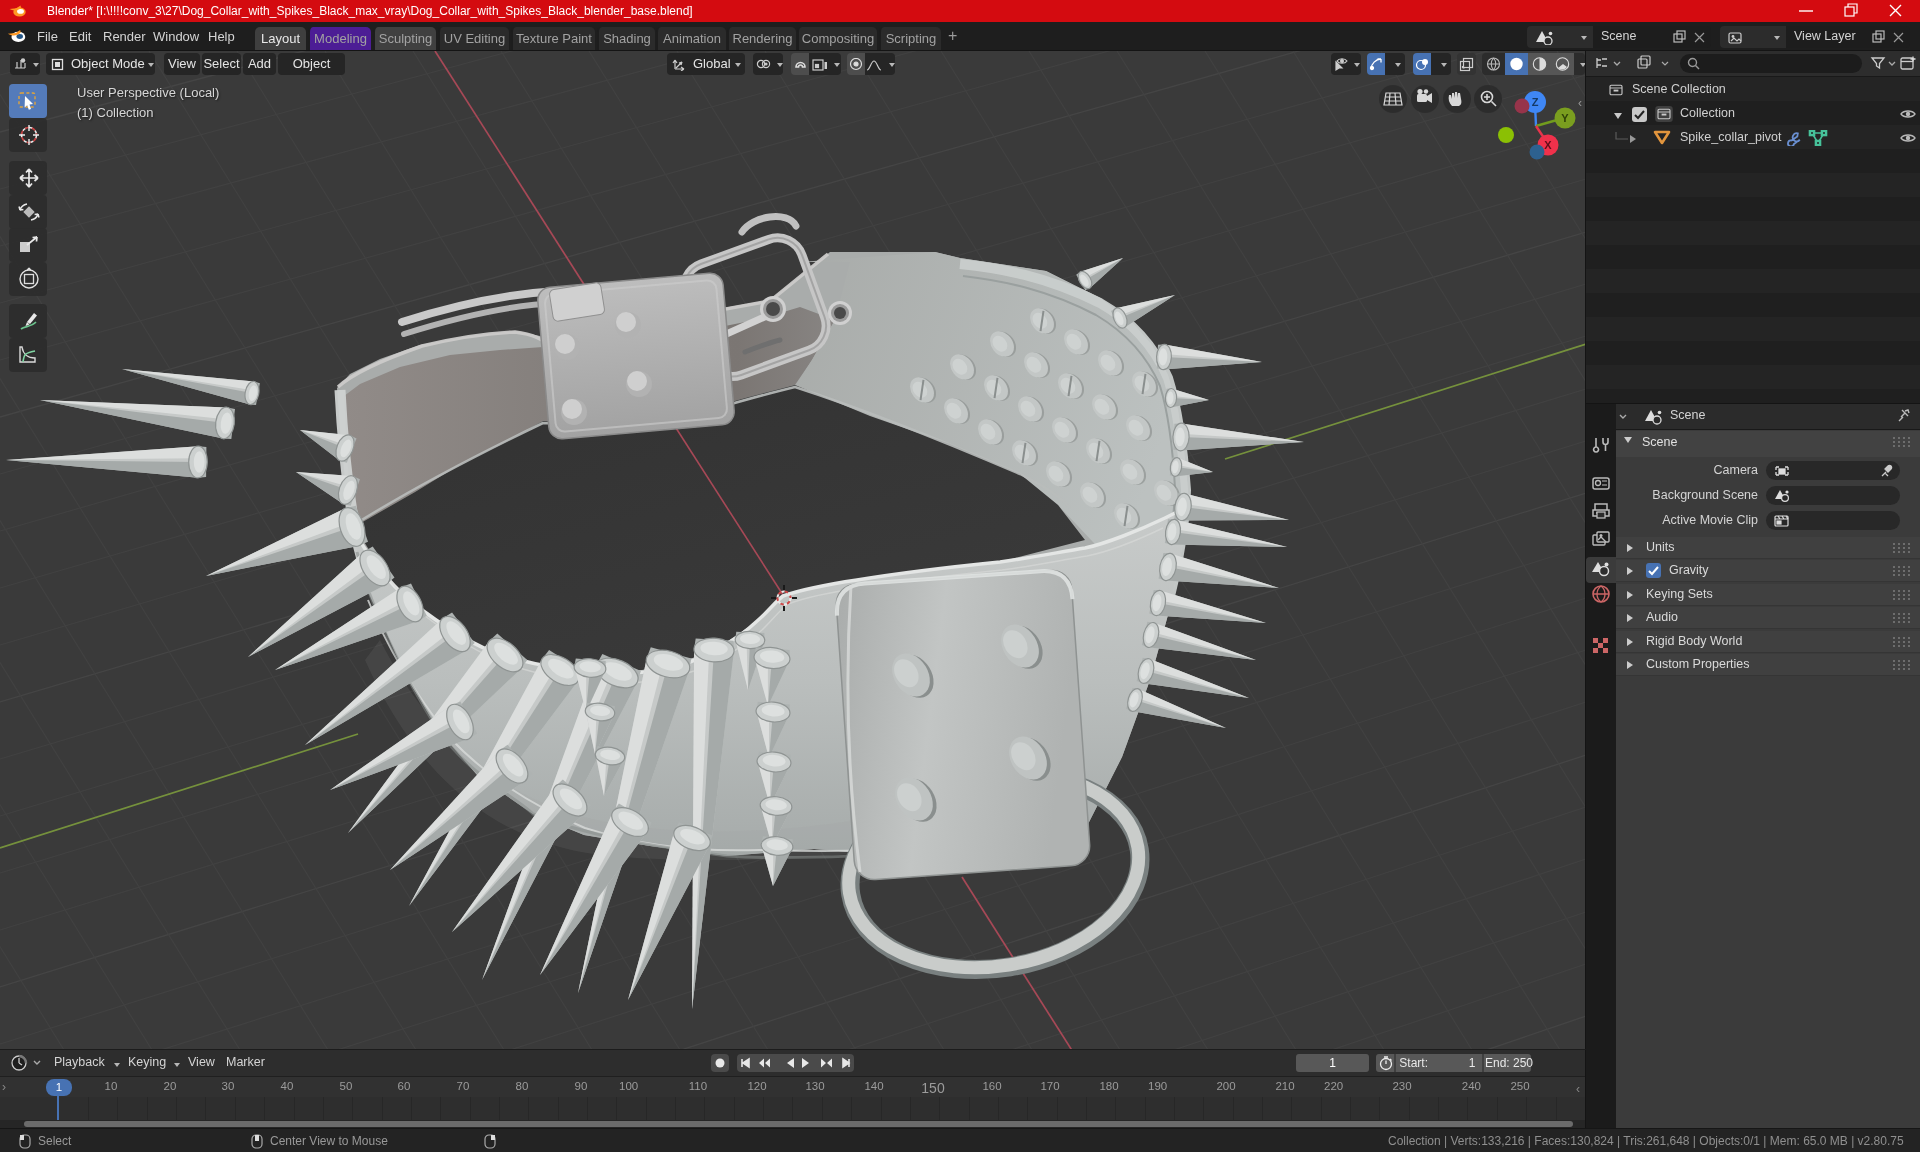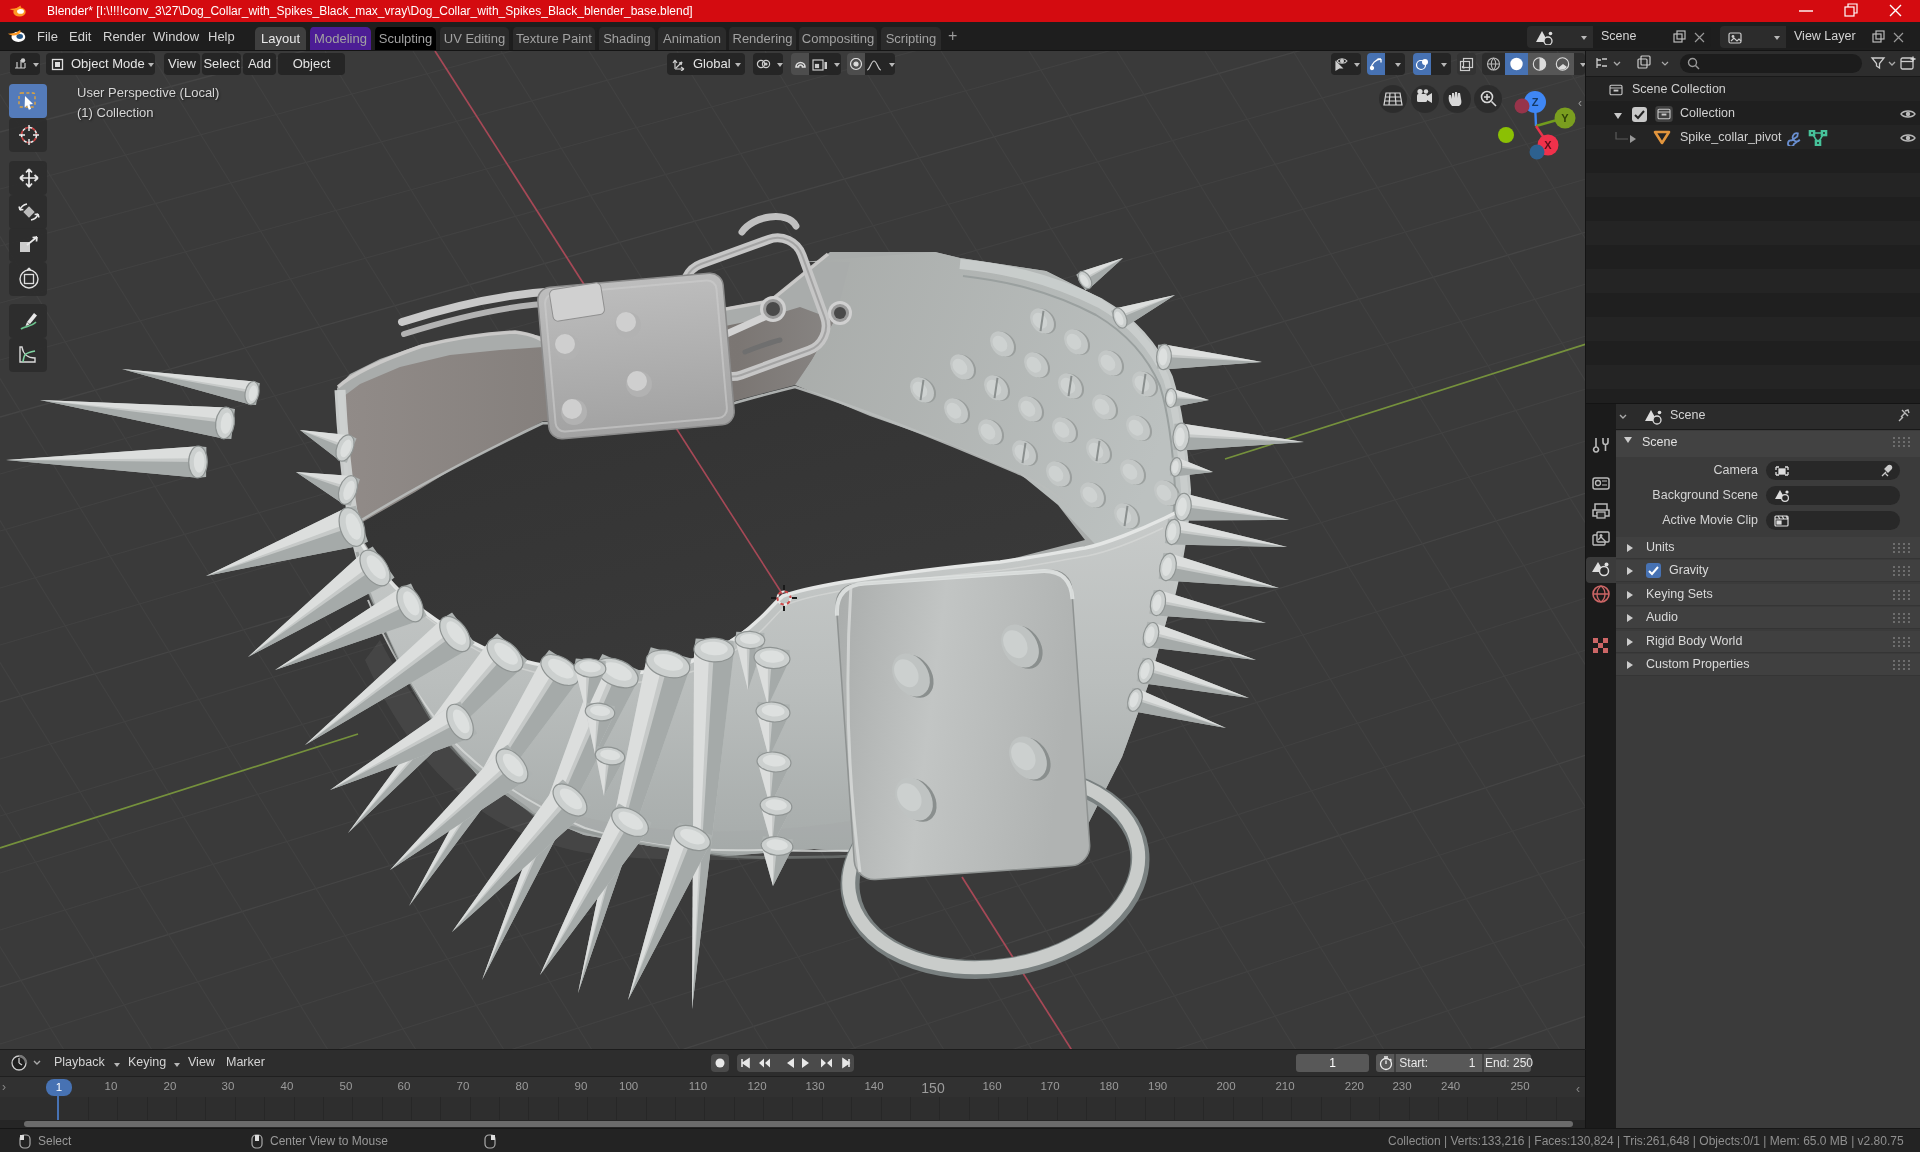--- a/index.html
+++ b/index.html
@@ -29,21 +29,21 @@
   <ellipse cx="14" cy="10" rx="3.6" ry="2.7" fill="#265787"></ellipse>
   <path d="M1,7 L9.6,6.2 L14.5,2.8 L15,6 C10,10,5.5,9.6,1,7 Z" fill="#ff9823"></path>
  </svg>
  <div class="abs t" style="left:37px;top:7px;font-size:13px">File</div>
  <div class="abs t" style="left:69px;top:7px;font-size:13px">Edit</div>
  <div class="abs t" style="left:103px;top:7px;font-size:13px">Render</div>
  <div class="abs t" style="left:153px;top:7px;font-size:13px">Window</div>
  <div class="abs t" style="left:208px;top:7px;font-size:13px">Help</div>
  <div class="abs" style="left:255px;top:5px;width:51px;height:24px;background:#3f3f3f;border-radius:5px 5px 0 0;color:#e8e8e8;font-size:13px;text-align:center;line-height:24px;white-space:nowrap">Layout</div>
     <div class="abs" style="left:308px;top:5px;width:63px;height:24px;background:#4c1d95;border-radius:5px 5px 0 0;color:#a2a2a2;font-size:13px;text-align:center;line-height:24px;white-space:nowrap;border-left:2px solid #1d1d1d">Modeling</div>
-    <div class="abs" style="left:373px;top:5px;width:63px;height:24px;background:#000000;border-radius:5px 5px 0 0;color:#a2a2a2;font-size:13px;text-align:center;line-height:24px;white-space:nowrap;border-left:2px solid #1d1d1d">Sculpting</div>
+    <div class="abs" style="left:373px;top:5px;width:63px;height:24px;background:#404040;border-radius:5px 5px 0 0;color:#a2a2a2;font-size:13px;text-align:center;line-height:24px;white-space:nowrap;border-left:2px solid #1d1d1d">Sculpting</div>
     <div class="abs" style="left:438px;top:5px;width:71px;height:24px;background:#2b2b2b;border-radius:5px 5px 0 0;color:#a2a2a2;font-size:13px;text-align:center;line-height:24px;white-space:nowrap;border-left:2px solid #1d1d1d">UV Editing</div>
     <div class="abs" style="left:511px;top:5px;width:84px;height:24px;background:#2b2b2b;border-radius:5px 5px 0 0;color:#a2a2a2;font-size:13px;text-align:center;line-height:24px;white-space:nowrap;border-left:2px solid #1d1d1d">Texture Paint</div>
     <div class="abs" style="left:597px;top:5px;width:58px;height:24px;background:#2b2b2b;border-radius:5px 5px 0 0;color:#a2a2a2;font-size:13px;text-align:center;line-height:24px;white-space:nowrap;border-left:2px solid #1d1d1d">Shading</div>
     <div class="abs" style="left:656px;top:5px;width:70px;height:24px;background:#2b2b2b;border-radius:5px 5px 0 0;color:#a2a2a2;font-size:13px;text-align:center;line-height:24px;white-space:nowrap;border-left:2px solid #1d1d1d">Animation</div>
     <div class="abs" style="left:727px;top:5px;width:69px;height:24px;background:#2b2b2b;border-radius:5px 5px 0 0;color:#a2a2a2;font-size:13px;text-align:center;line-height:24px;white-space:nowrap;border-left:2px solid #1d1d1d">Rendering</div>
     <div class="abs" style="left:797px;top:5px;width:80px;height:24px;background:#2b2b2b;border-radius:5px 5px 0 0;color:#a2a2a2;font-size:13px;text-align:center;line-height:24px;white-space:nowrap;border-left:2px solid #1d1d1d">Compositing</div>
     <div class="abs" style="left:879px;top:5px;width:62px;height:24px;background:#2b2b2b;border-radius:5px 5px 0 0;color:#a2a2a2;font-size:13px;text-align:center;line-height:24px;white-space:nowrap;border-left:2px solid #1d1d1d">Scripting</div>
  <div class="abs dim" style="left:948px;top:5px;font-size:16px;position:absolute">+</div>
  <div class="abs" style="left:1527px;top:4px;width:184px;height:22px;background:#1d1d1d;border-radius:4px">
    <div class="abs" style="left:0;top:0;width:66px;height:22px;background:#2c2c2c;border-radius:4px 0 0 4px"></div>
@@ -1336,23 +1336,23 @@
       <div class="abs" style="left:737px;top:3px;width:40px;text-align:center;color:#9b9b9b;font-size:11.5px">120</div>
       <div class="abs" style="left:795px;top:3px;width:40px;text-align:center;color:#9b9b9b;font-size:11.5px">130</div>
       <div class="abs" style="left:854px;top:3px;width:40px;text-align:center;color:#9b9b9b;font-size:11.5px">140</div>
       <div class="abs" style="left:913px;top:3px;width:40px;text-align:center;color:#9b9b9b;font-size:14px">150</div>
       <div class="abs" style="left:972px;top:3px;width:40px;text-align:center;color:#9b9b9b;font-size:11.5px">160</div>
       <div class="abs" style="left:1030px;top:3px;width:40px;text-align:center;color:#9b9b9b;font-size:11.5px">170</div>
       <div class="abs" style="left:1089px;top:3px;width:40px;text-align:center;color:#9b9b9b;font-size:11.5px">180</div>
       <div class="abs" style="left:1148px;top:3px;width:40px;text-align:left;color:#9b9b9b;font-size:11.5px">190</div>
       <div class="abs" style="left:1206px;top:3px;width:40px;text-align:center;color:#9b9b9b;font-size:11.5px">200</div>
       <div class="abs" style="left:1265px;top:3px;width:40px;text-align:center;color:#9b9b9b;font-size:11.5px">210</div>
-      <div class="abs" style="left:1324px;top:3px;width:40px;text-align:right;color:#9b9b9b;font-size:11.5px">220</div>
+      <div class="abs" style="left:1324px;top:3px;width:40px;text-align:left;color:#9b9b9b;font-size:11.5px">220</div>
       <div class="abs" style="left:1382px;top:3px;width:40px;text-align:center;color:#9b9b9b;font-size:11.5px">230</div>
-      <div class="abs" style="left:1441px;top:3px;width:40px;text-align:left;color:#9b9b9b;font-size:11.5px">240</div>
+      <div class="abs" style="left:1441px;top:3px;width:40px;text-align:right;color:#9b9b9b;font-size:11.5px">240</div>
       <div class="abs" style="left:1500px;top:3px;width:40px;text-align:center;color:#9b9b9b;font-size:11.5px">250</div>
   <div class="abs" style="left:46px;top:2px;width:26px;height:17px;background:#4772b3;border-radius:8px;color:#fff;font-size:11.5px;text-align:center;line-height:17px">1</div>
  </div>
  <div class="abs" style="left:0;top:47px;width:1586px;height:23px;background:#2e2e2e">
   <div class="abs" style="left:88px;top:0;width:1px;height:23px;background:#272727"></div>
       <div class="abs" style="left:117px;top:0;width:1px;height:23px;background:#272727"></div>
       <div class="abs" style="left:147px;top:0;width:1px;height:23px;background:#272727"></div>
       <div class="abs" style="left:176px;top:0;width:1px;height:23px;background:#272727"></div>
       <div class="abs" style="left:205px;top:0;width:1px;height:23px;background:#272727"></div>
       <div class="abs" style="left:235px;top:0;width:1px;height:23px;background:#272727"></div>

